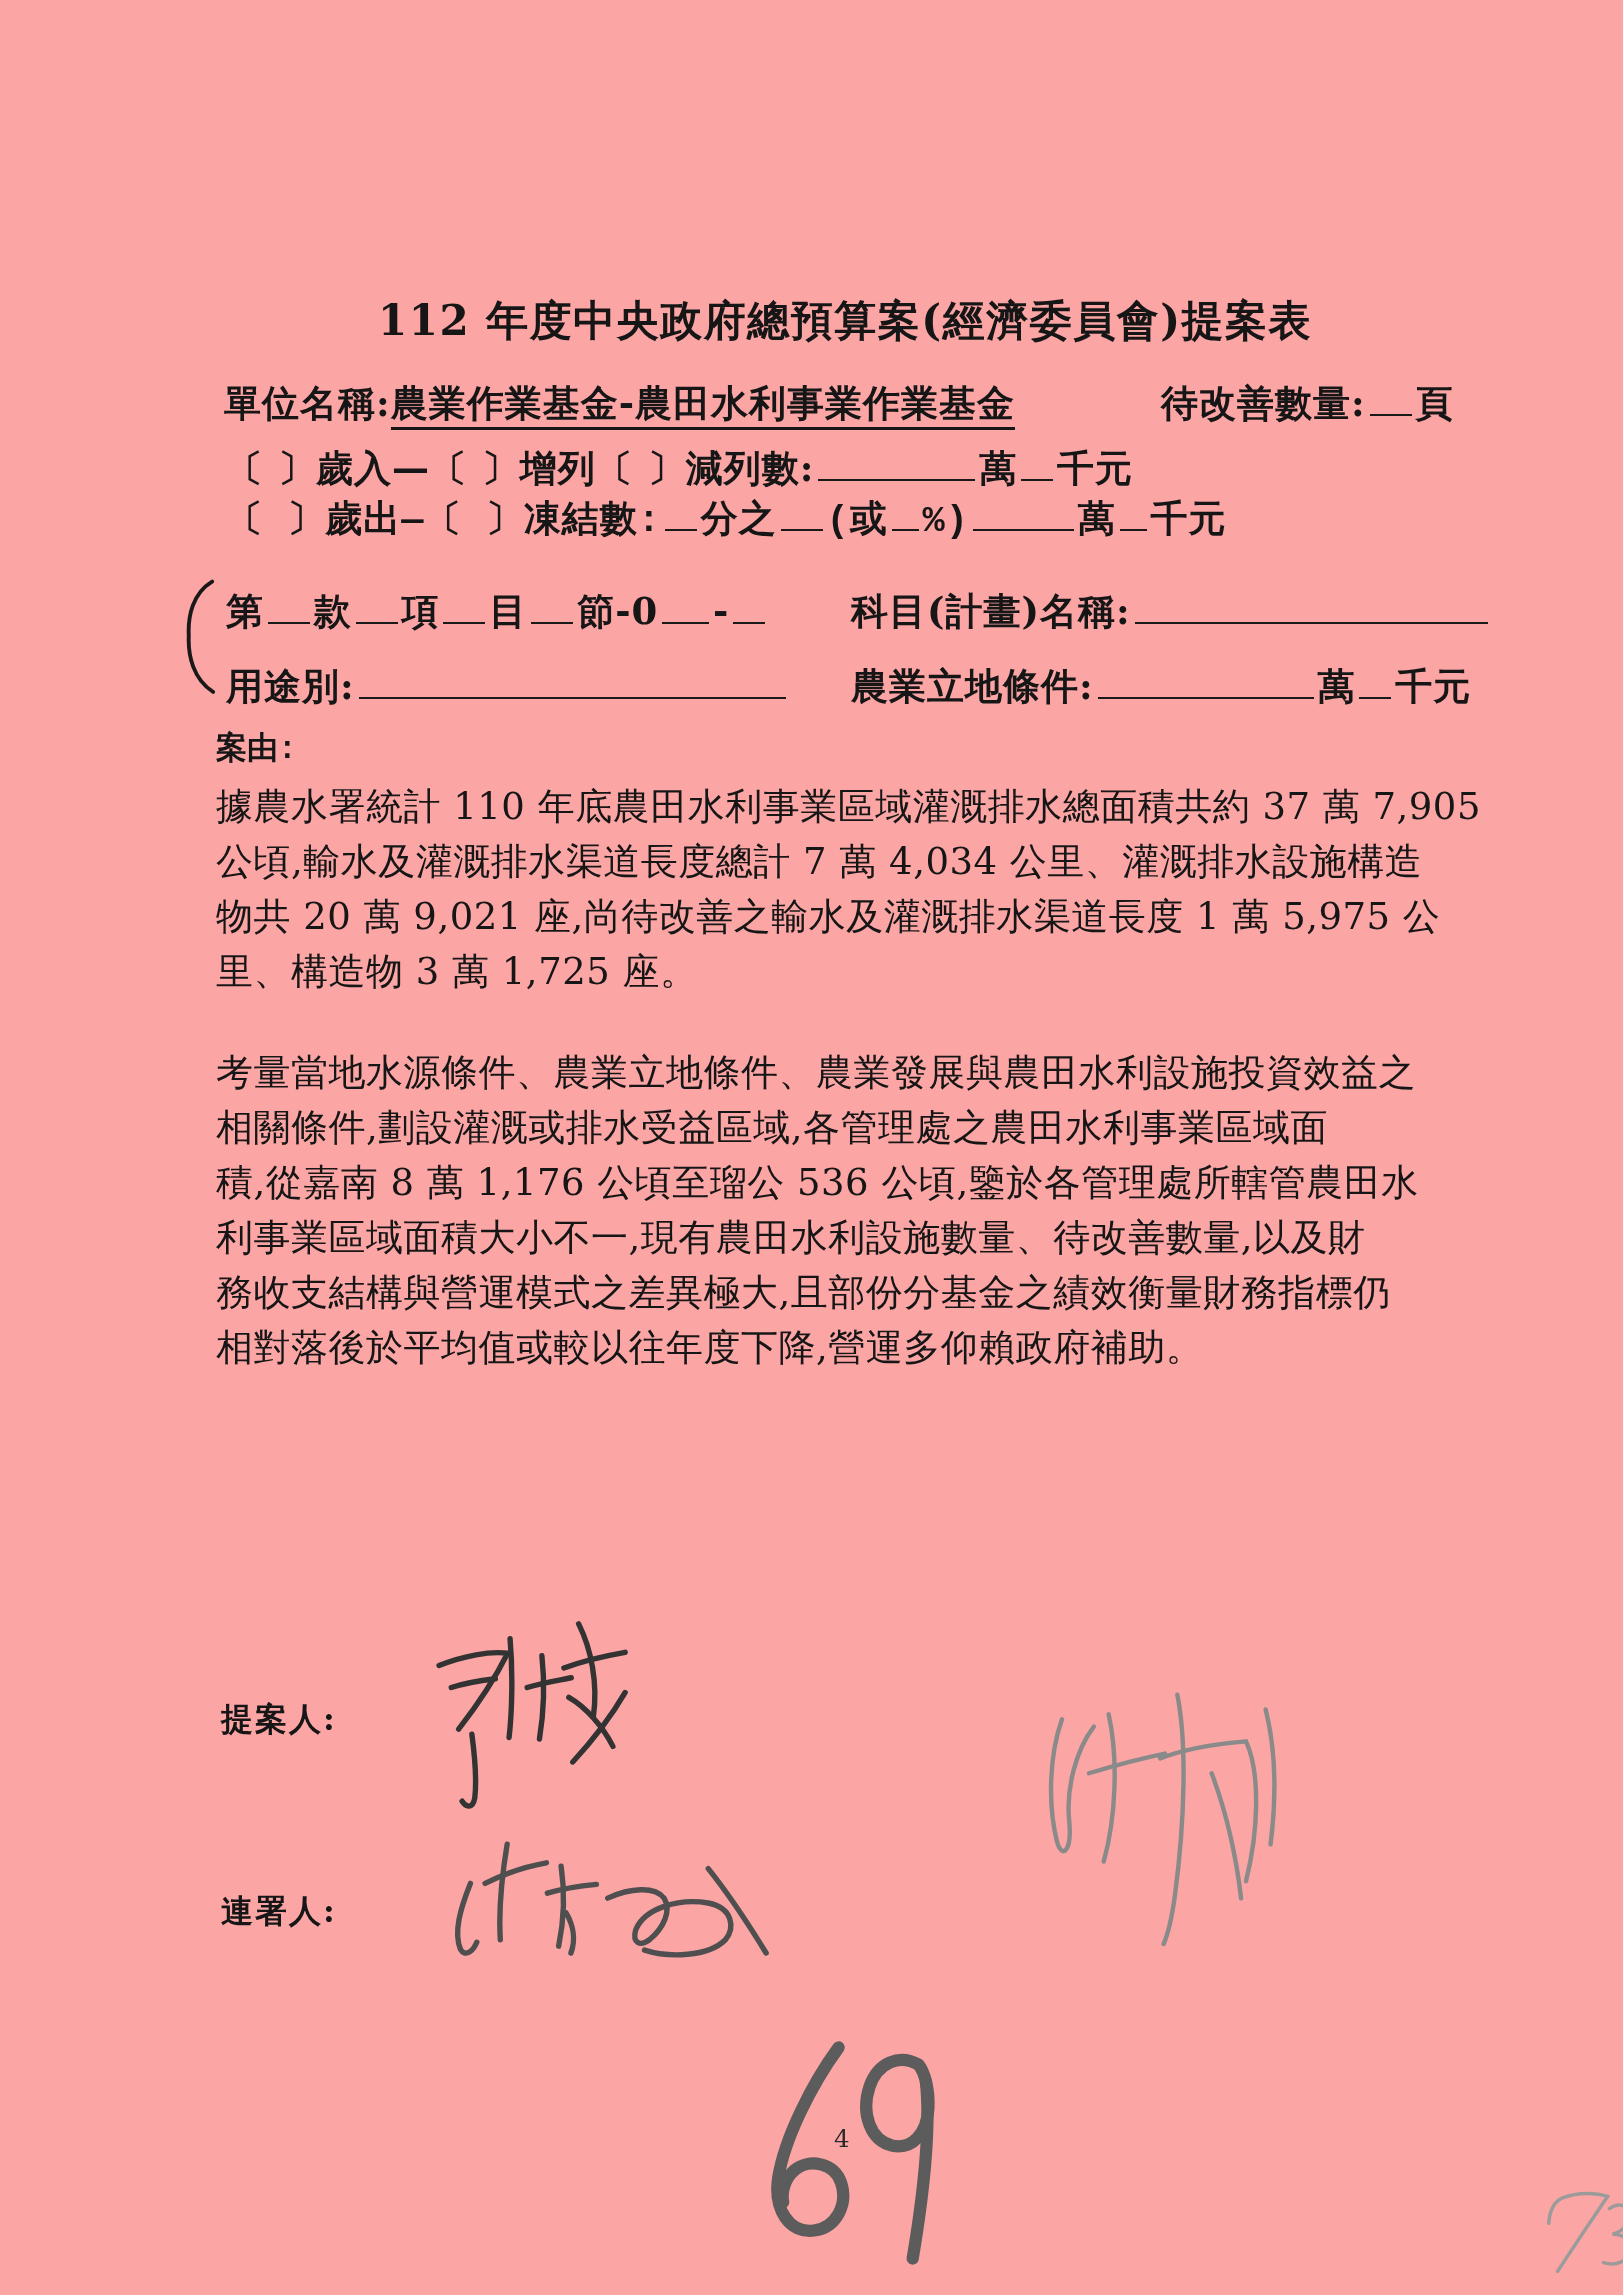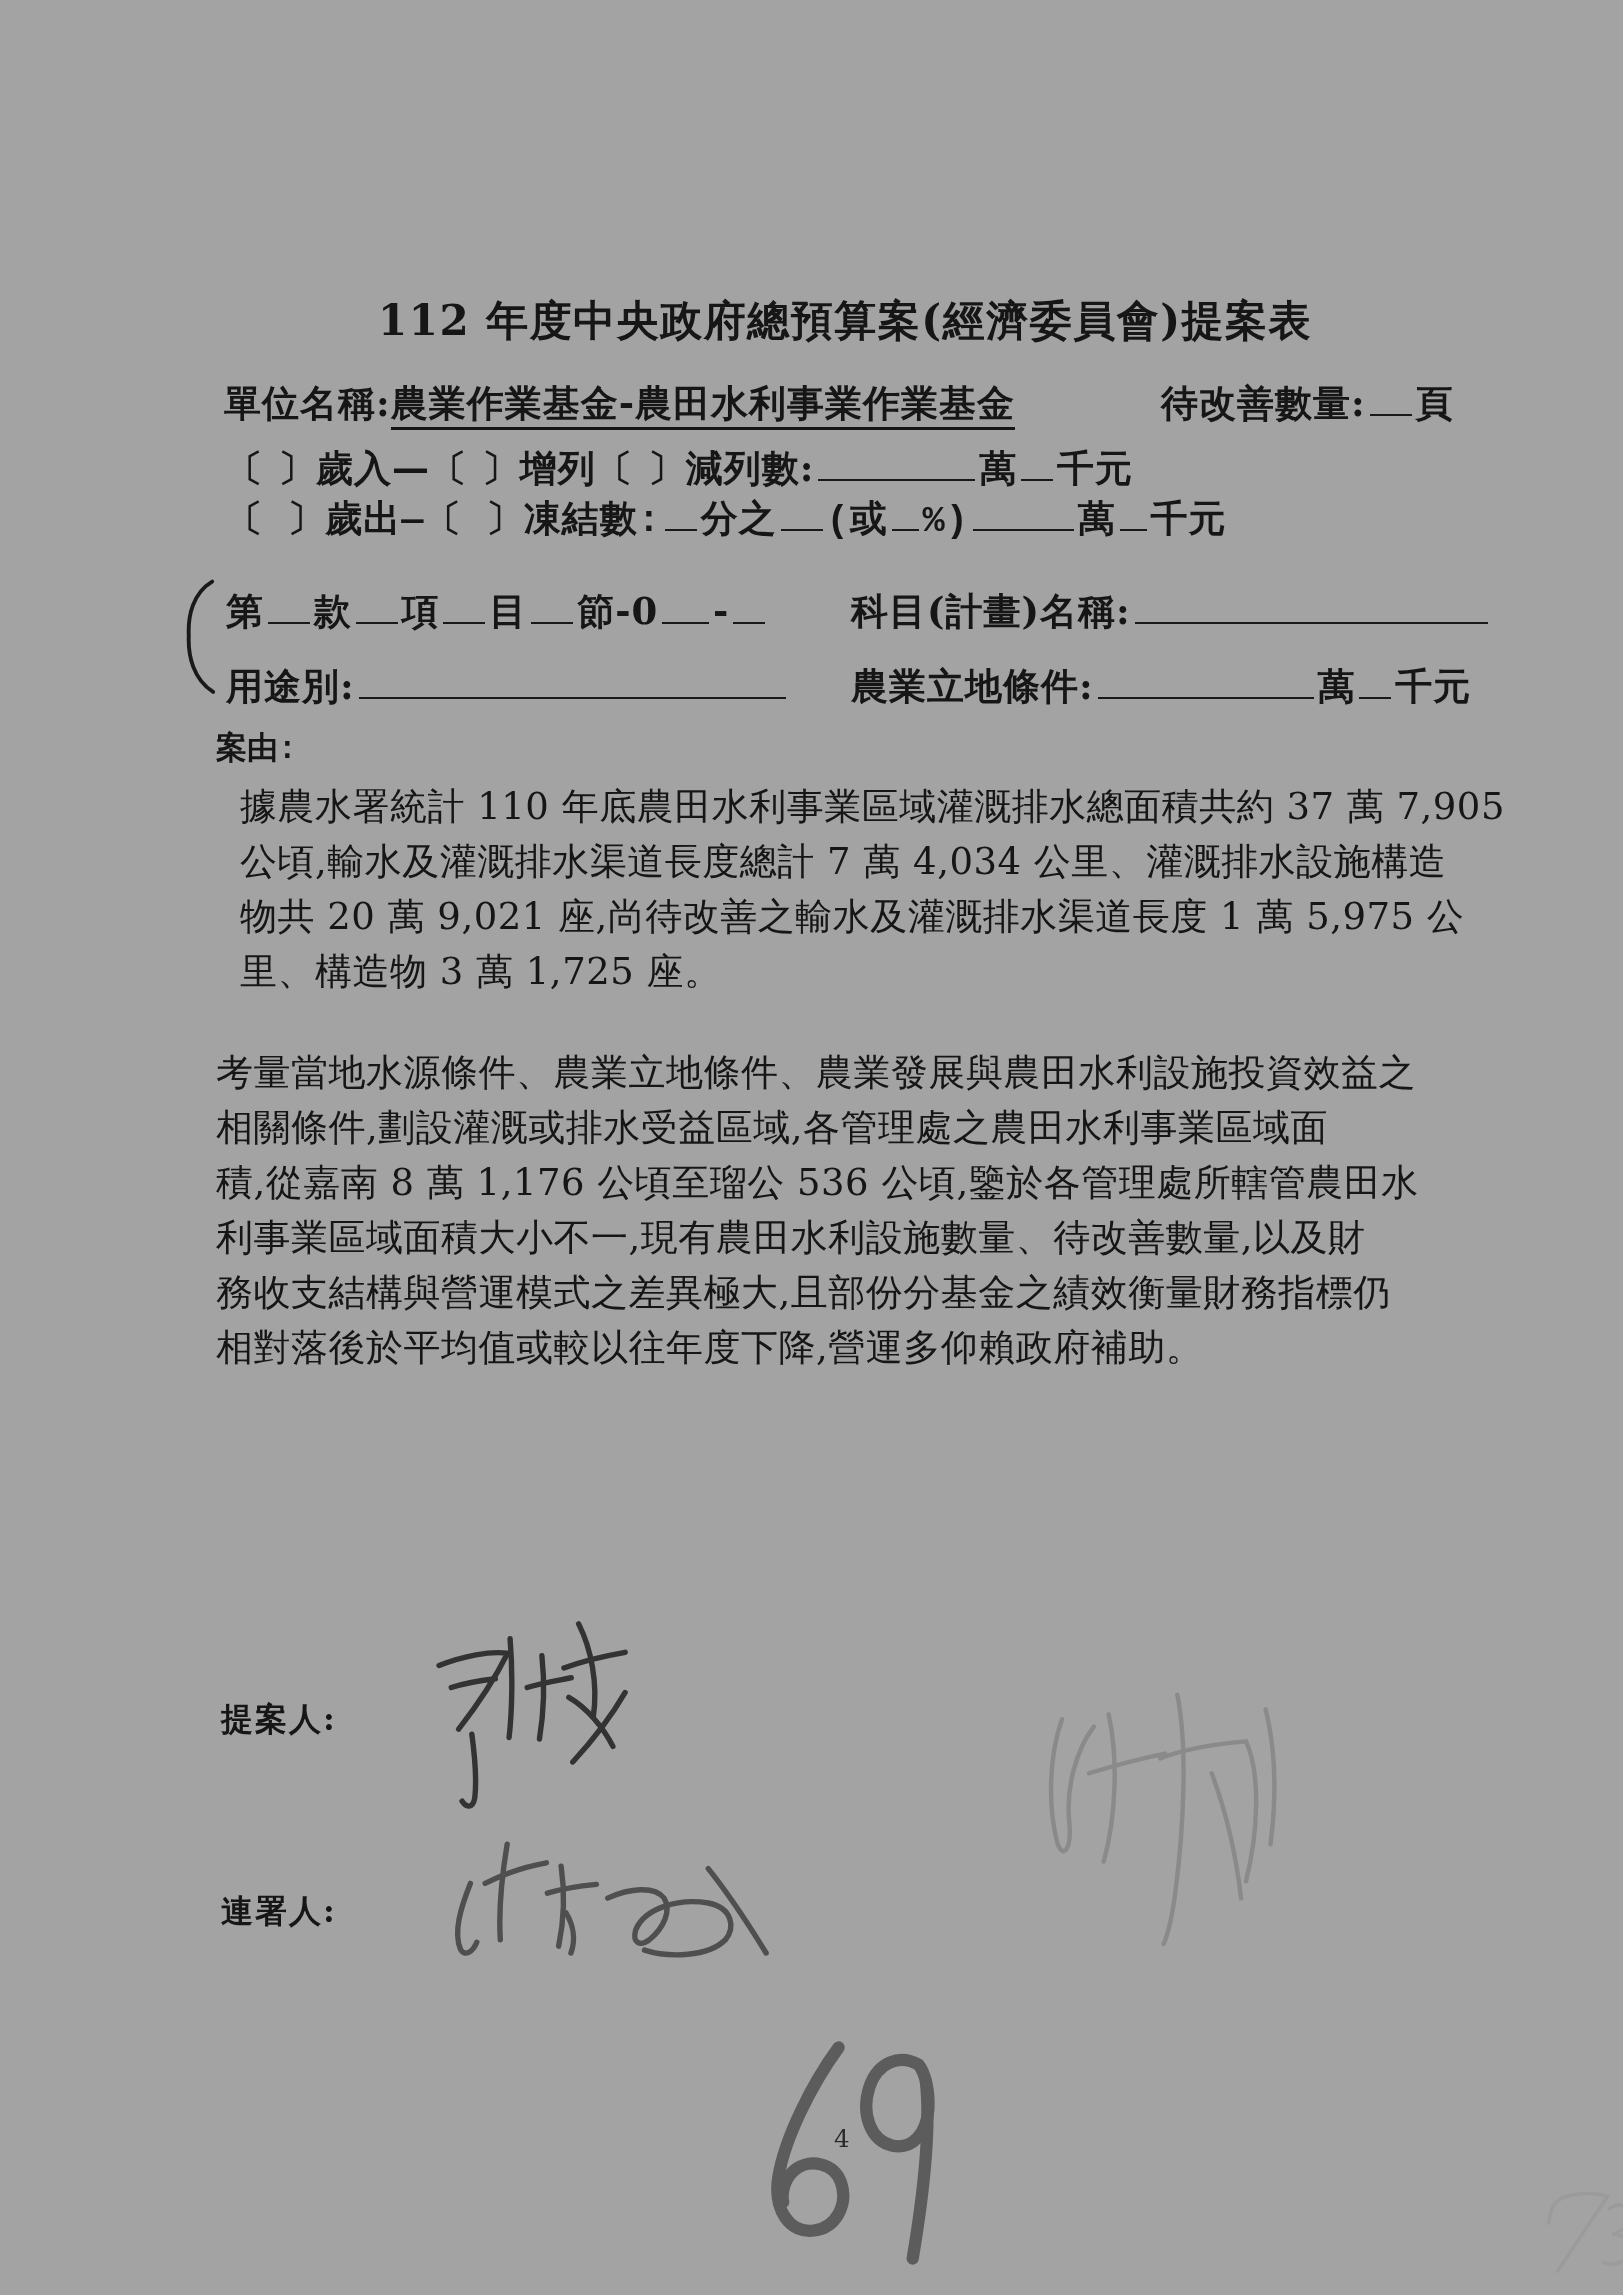--- a/index.html
+++ b/index.html
@@ -1,19 +1,19 @@
 <!DOCTYPE html>
 <html style="font-size:7.8px"><head>
 <meta charset="utf-8">
 <style>
   html,body{margin:0;padding:0;background:#d9d9d9;}
   #page{
     position:relative;
     width:1624px;height:2295px;
-    background:#a3a3a3;
+    background:#fca5a5;
     font-family:"DejaVu Serif","Liberation Serif",serif;
     color:#161616;
     overflow:hidden;
   }
   .abs{position:absolute;white-space:nowrap;}
   .title{font-size:42px;font-weight:700;letter-spacing:1.5px;}
   .formline{font-size:37px;font-weight:700;letter-spacing:1px;}
   .caseheading{font-size:31px;font-weight:700;font-family:Liberation Mono, monospace;}
   .bodypara{font-size:37px;font-weight:400;line-height:55px;letter-spacing:0.5px;}
   .bodypara .line{white-space:nowrap;}
@@ -70,21 +70,21 @@
 
   <div class="abs formline" style="left:226px;top:662px;">
     <span>用途別:</span><span class="bl w870"></span>
   </div>
   <div class="abs formline" style="left:851px;top:662px;">
     <span>農業立地條件:</span><span class="bl w440"></span><span>萬</span><span class="bl w65"></span><span>千元</span>
   </div>
 
   <div class="abs caseheading" style="left:216px;top:727px;">案由:</div>
 
-  <div class="abs bodypara" style="left:216px;top:779px;margin-left:24px;">
+  <div class="abs bodypara" style="left:216px;top:779px;">
     <div class="line">據農水署統計 110 年底農田水利事業區域灌溉排水總面積共約 37 萬 7,905</div>
     <div class="line">公頃,輸水及灌溉排水渠道長度總計 7 萬 4,034 公里、灌溉排水設施構造</div>
     <div class="line">物共 20 萬 9,021 座,尚待改善之輸水及灌溉排水渠道長度 1 萬 5,975 公</div>
     <div class="line">里、構造物 3 萬 1,725 座。</div>
   </div>
 
   <div class="abs bodypara" style="left:216px;top:1045px;">
     <div class="line">考量當地水源條件、農業立地條件、農業發展與農田水利設施投資效益之</div>
     <div class="line">相關條件,劃設灌溉或排水受益區域,各管理處之農田水利事業區域面</div>
     <div class="line">積,從嘉南 8 萬 1,176 公頃至瑠公 536 公頃,鑒於各管理處所轄管農田水</div>

